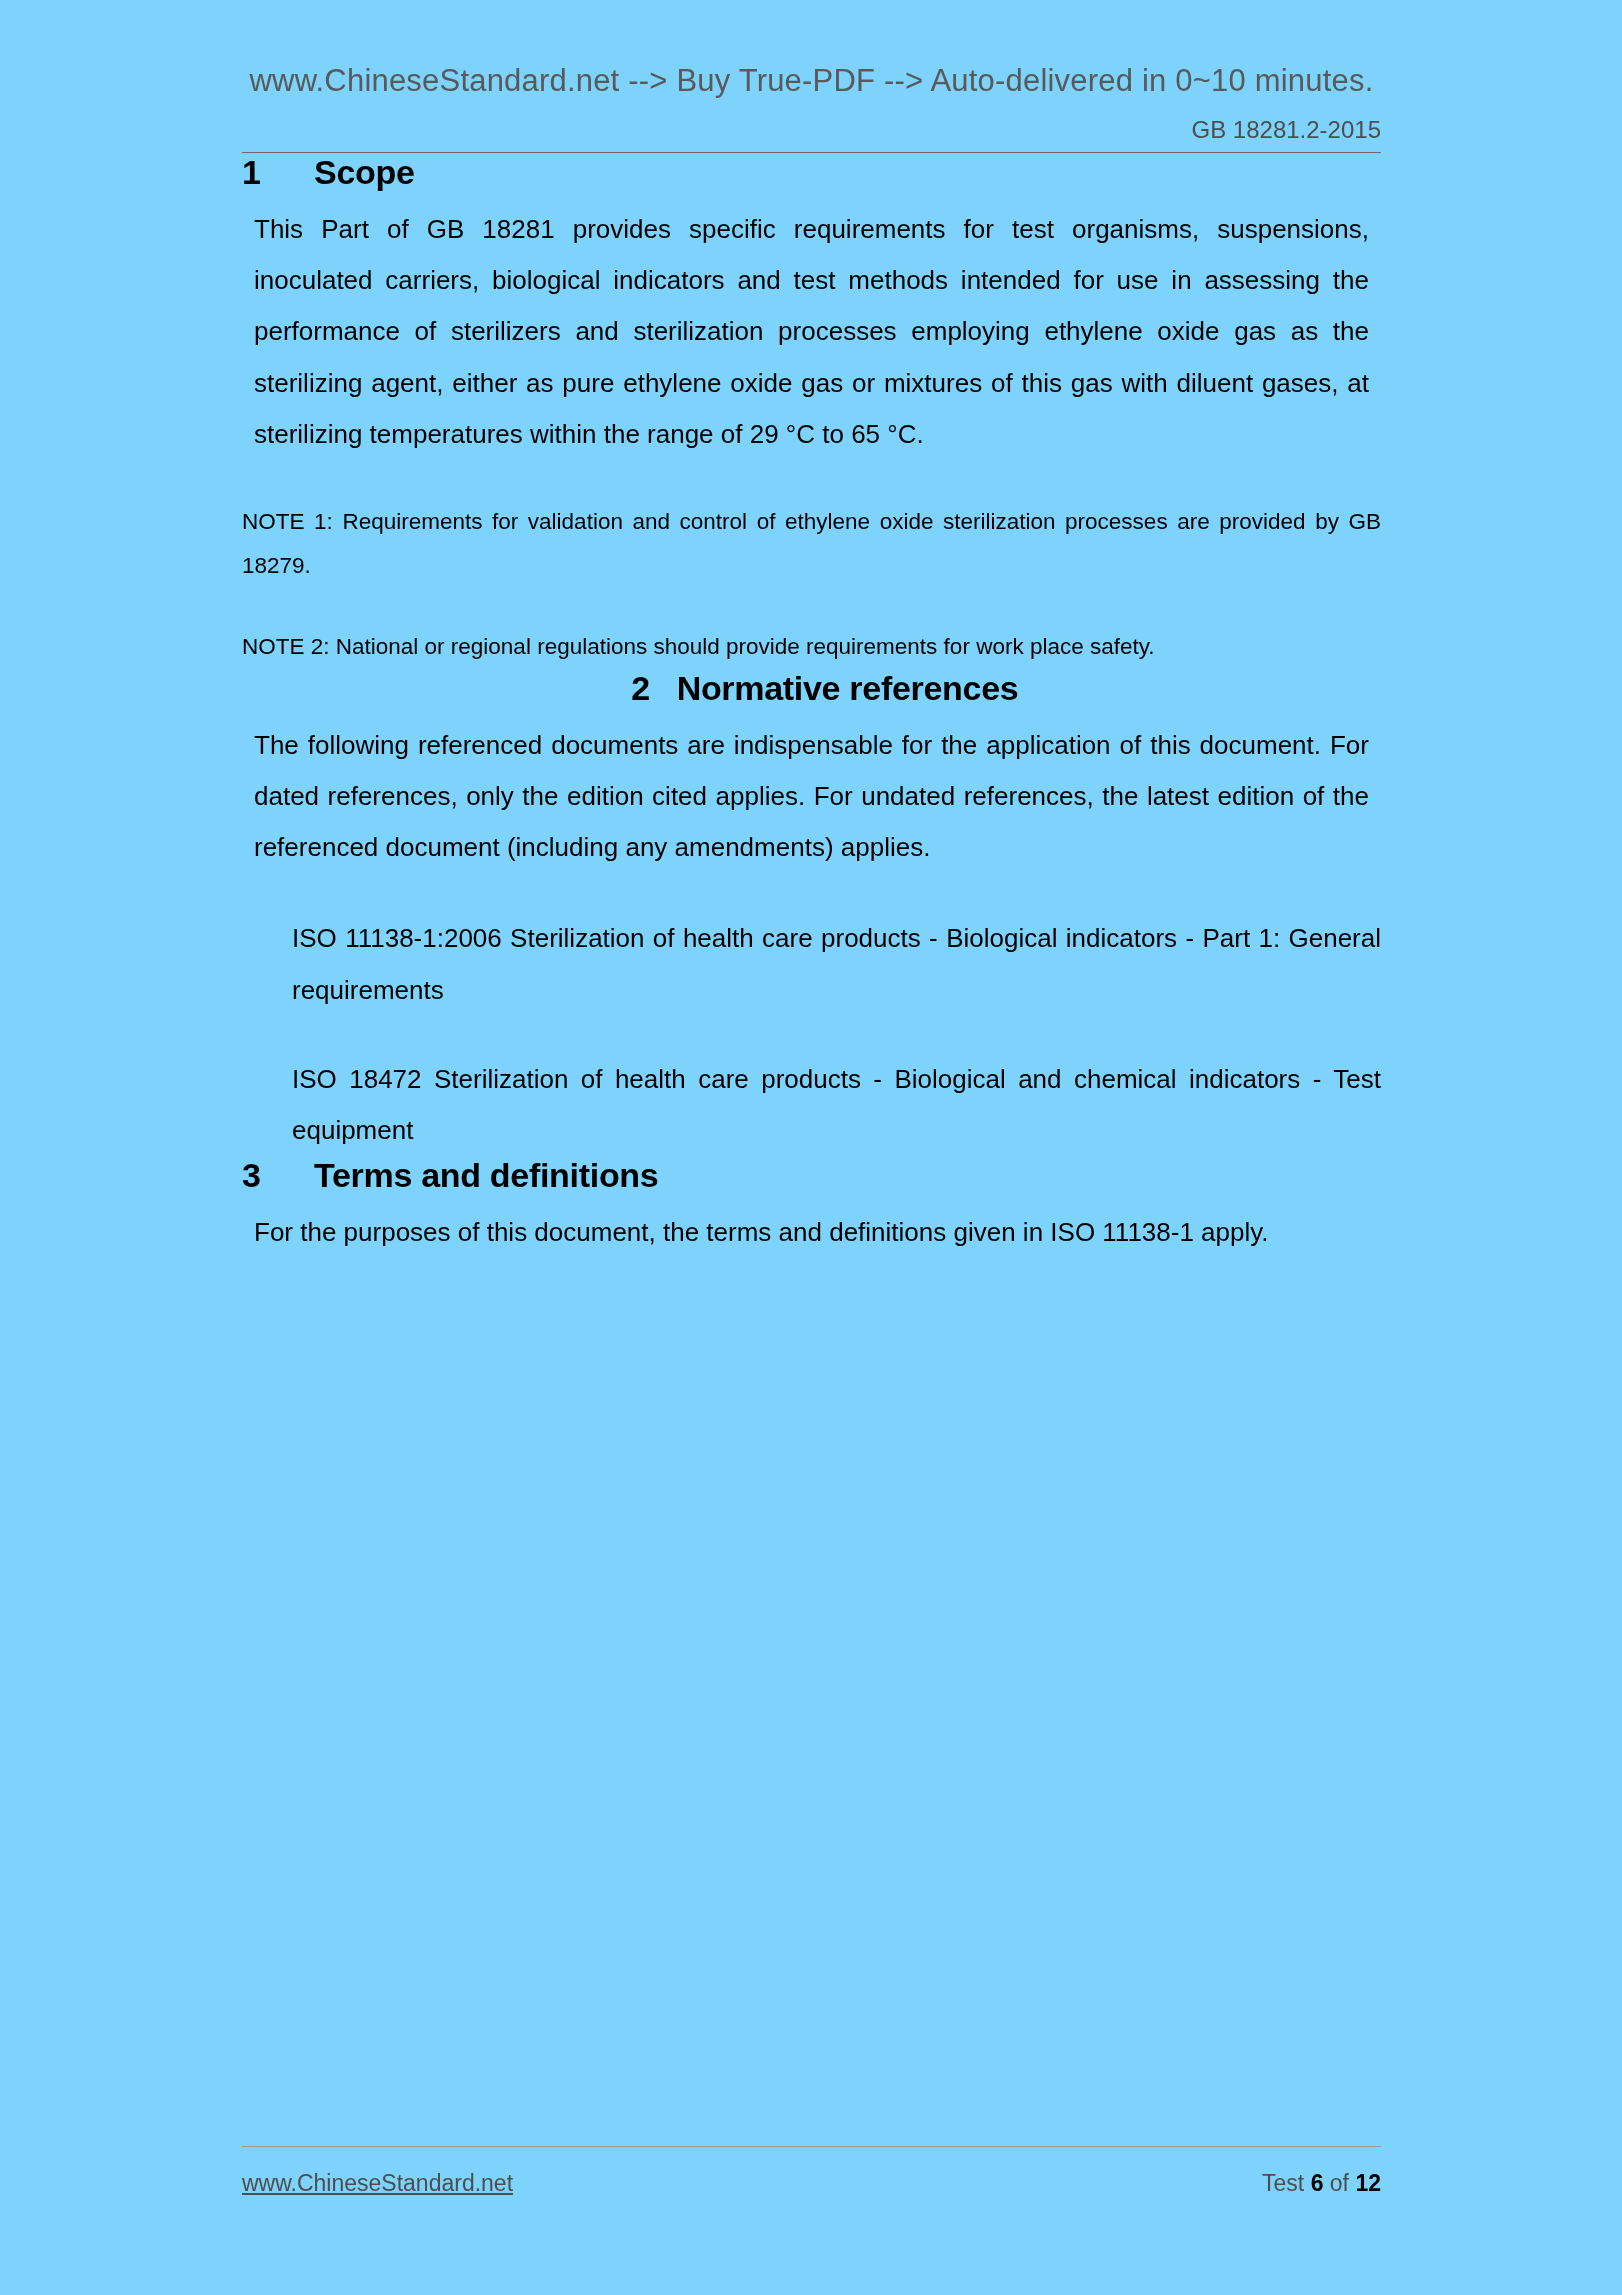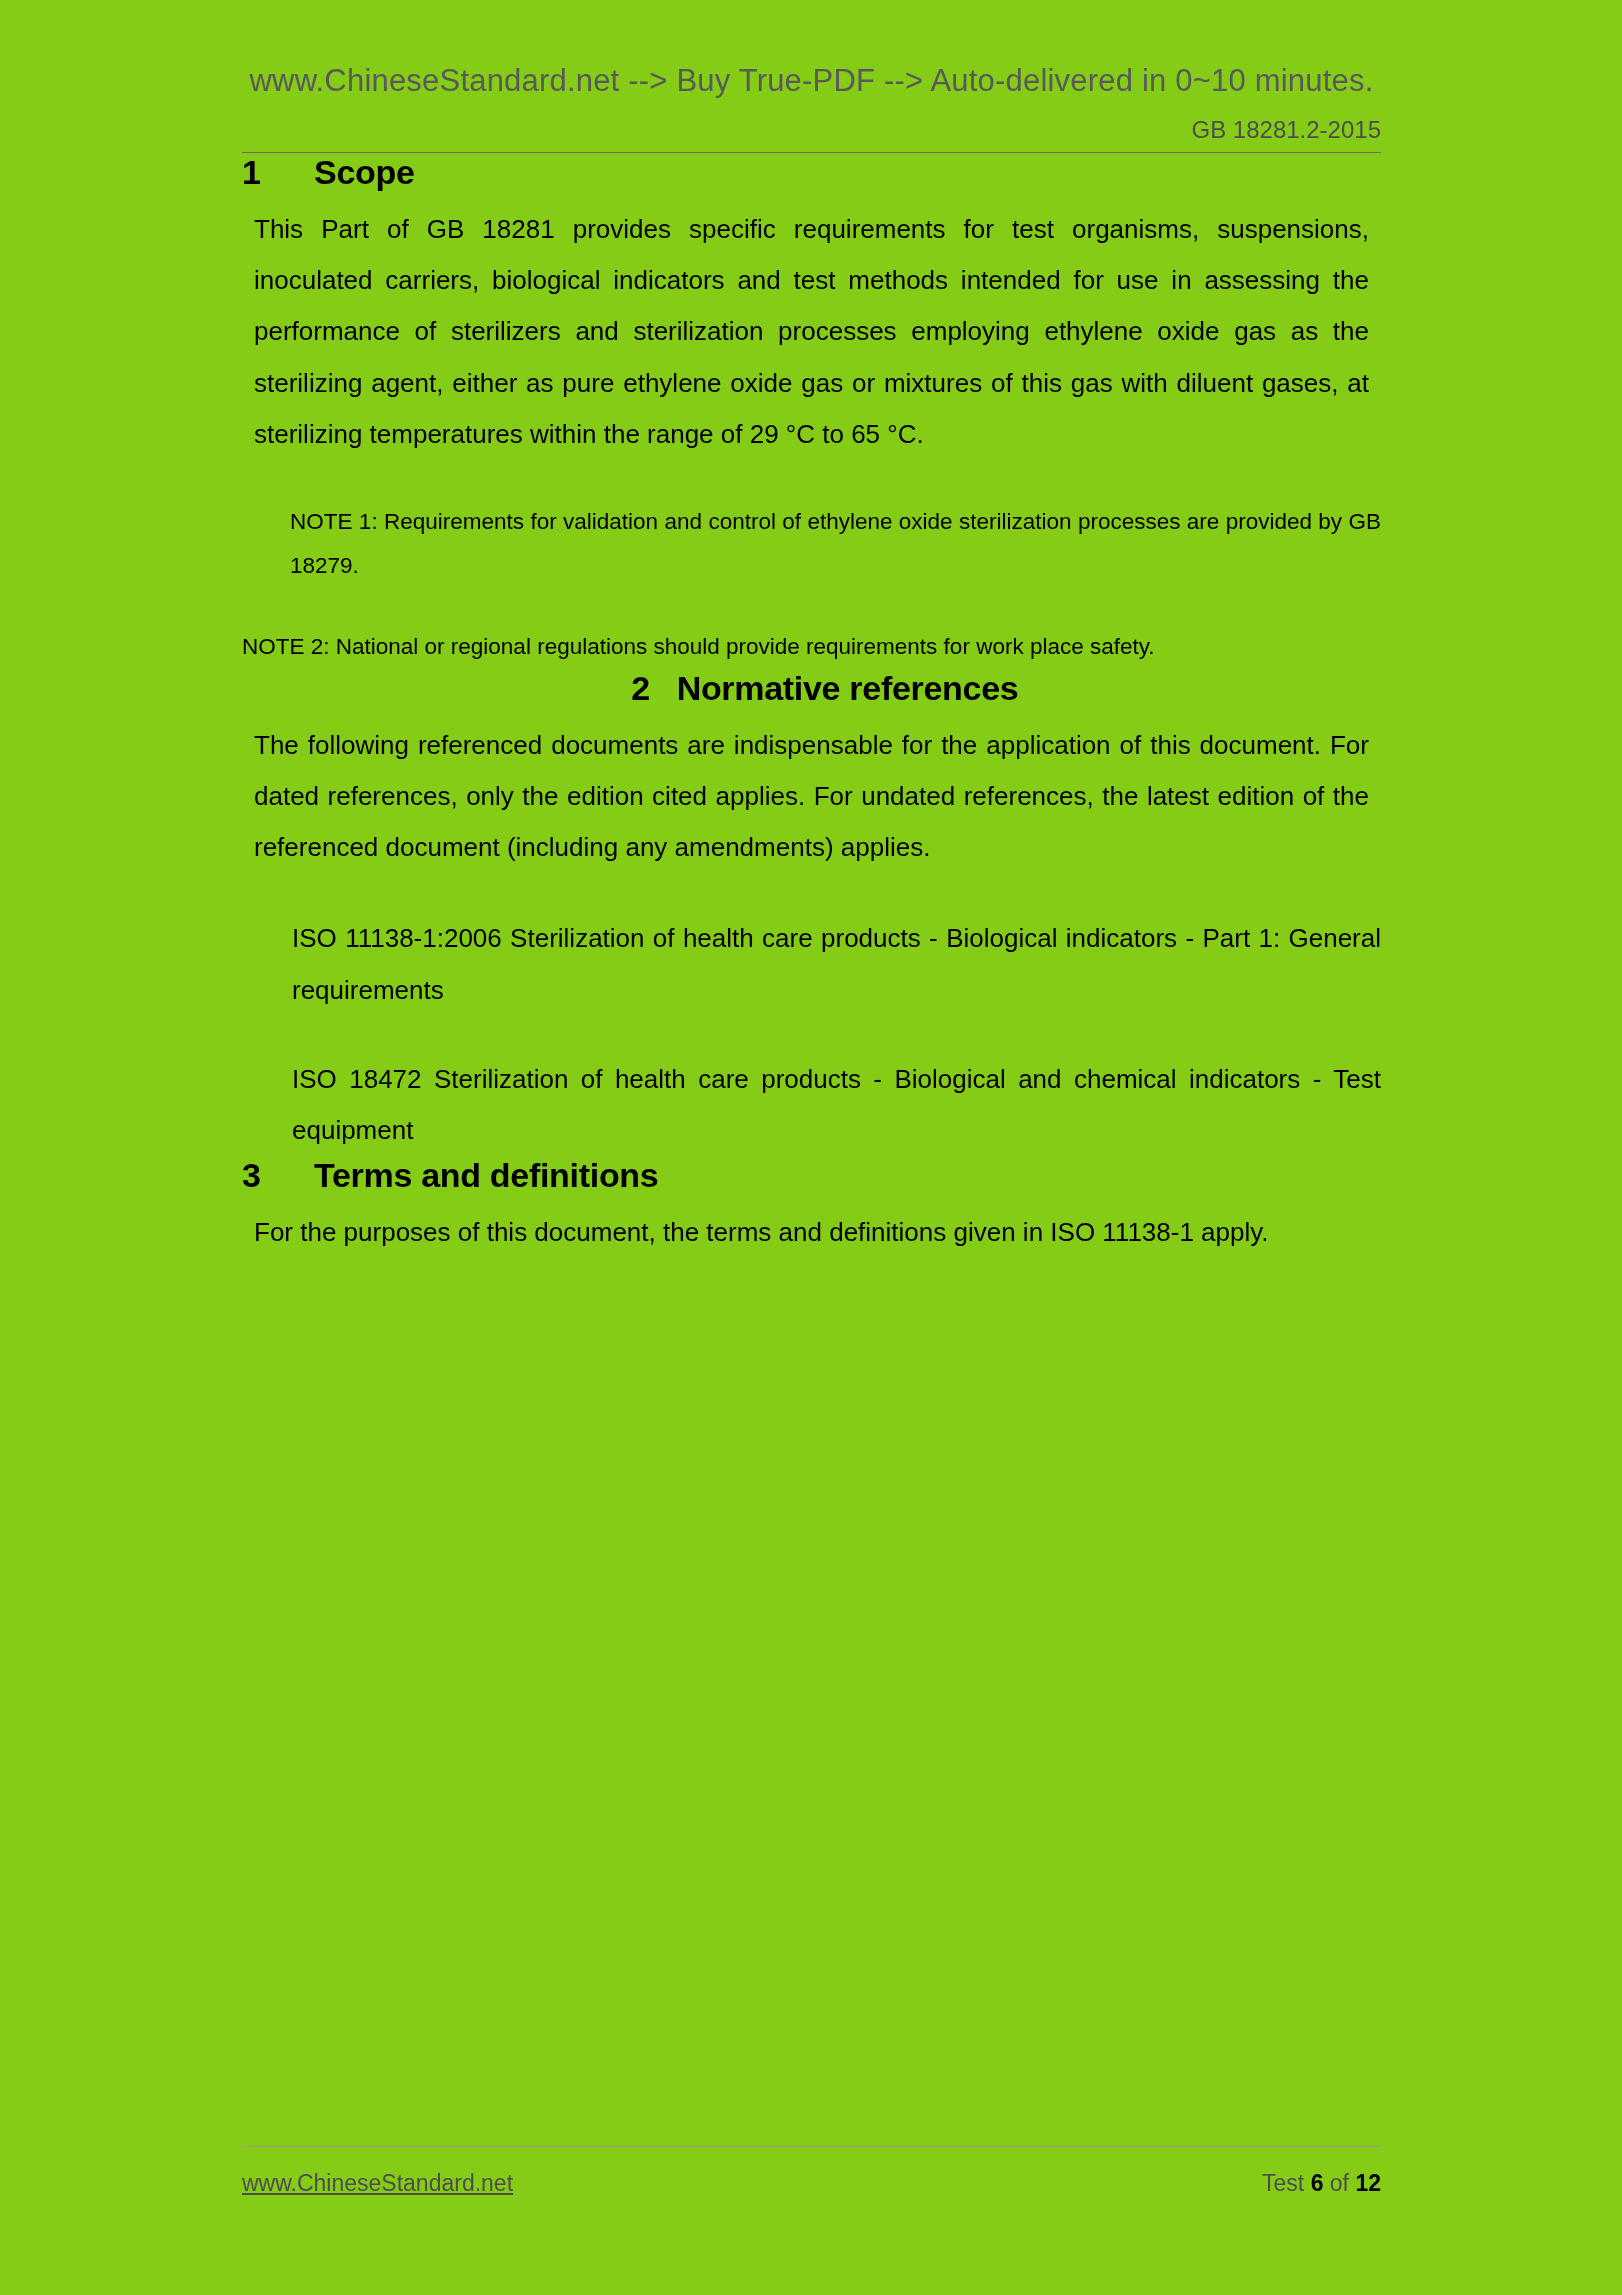--- a/index.html
+++ b/index.html
@@ -9,21 +9,21 @@
   }
   body {
     font-family: "Liberation Sans", sans-serif;
     color: #000000;
   }
   .page {
     position: relative;
     width: 1623px;
     height: 2295px;
     margin: 0 auto;
-    background: #84cc16;
+    background: #7dd3fc;
     box-sizing: border-box;
   }
   .content {
     position: absolute;
     left: 242px;
     right: 242px;
     top: 0;
   }
 
   
@@ -81,21 +81,21 @@
     text-justify: inter-word;
     margin: 12px;
   }
   .p-scope { margin-top: 43px; }
   .note {
     font-size: 22.5px;
     line-height: 1.95;
     text-align: justify;
     margin: 0;
   }
-  .note-1 { margin-top: 40px; margin-left: 48px; }
+  .note-1 { margin-top: 40px; }
   .note-2 { margin-top: 37px; }
   .p-normative { margin-top: 42px; }
   .ref-item {
     font-size: 26px;
     line-height: 1.97;
     text-align: justify;
     margin: 0 0 0 50px;
   }
   .ref-1 { margin-top: 40px; }
   .ref-2 { margin-top: 38px; }

